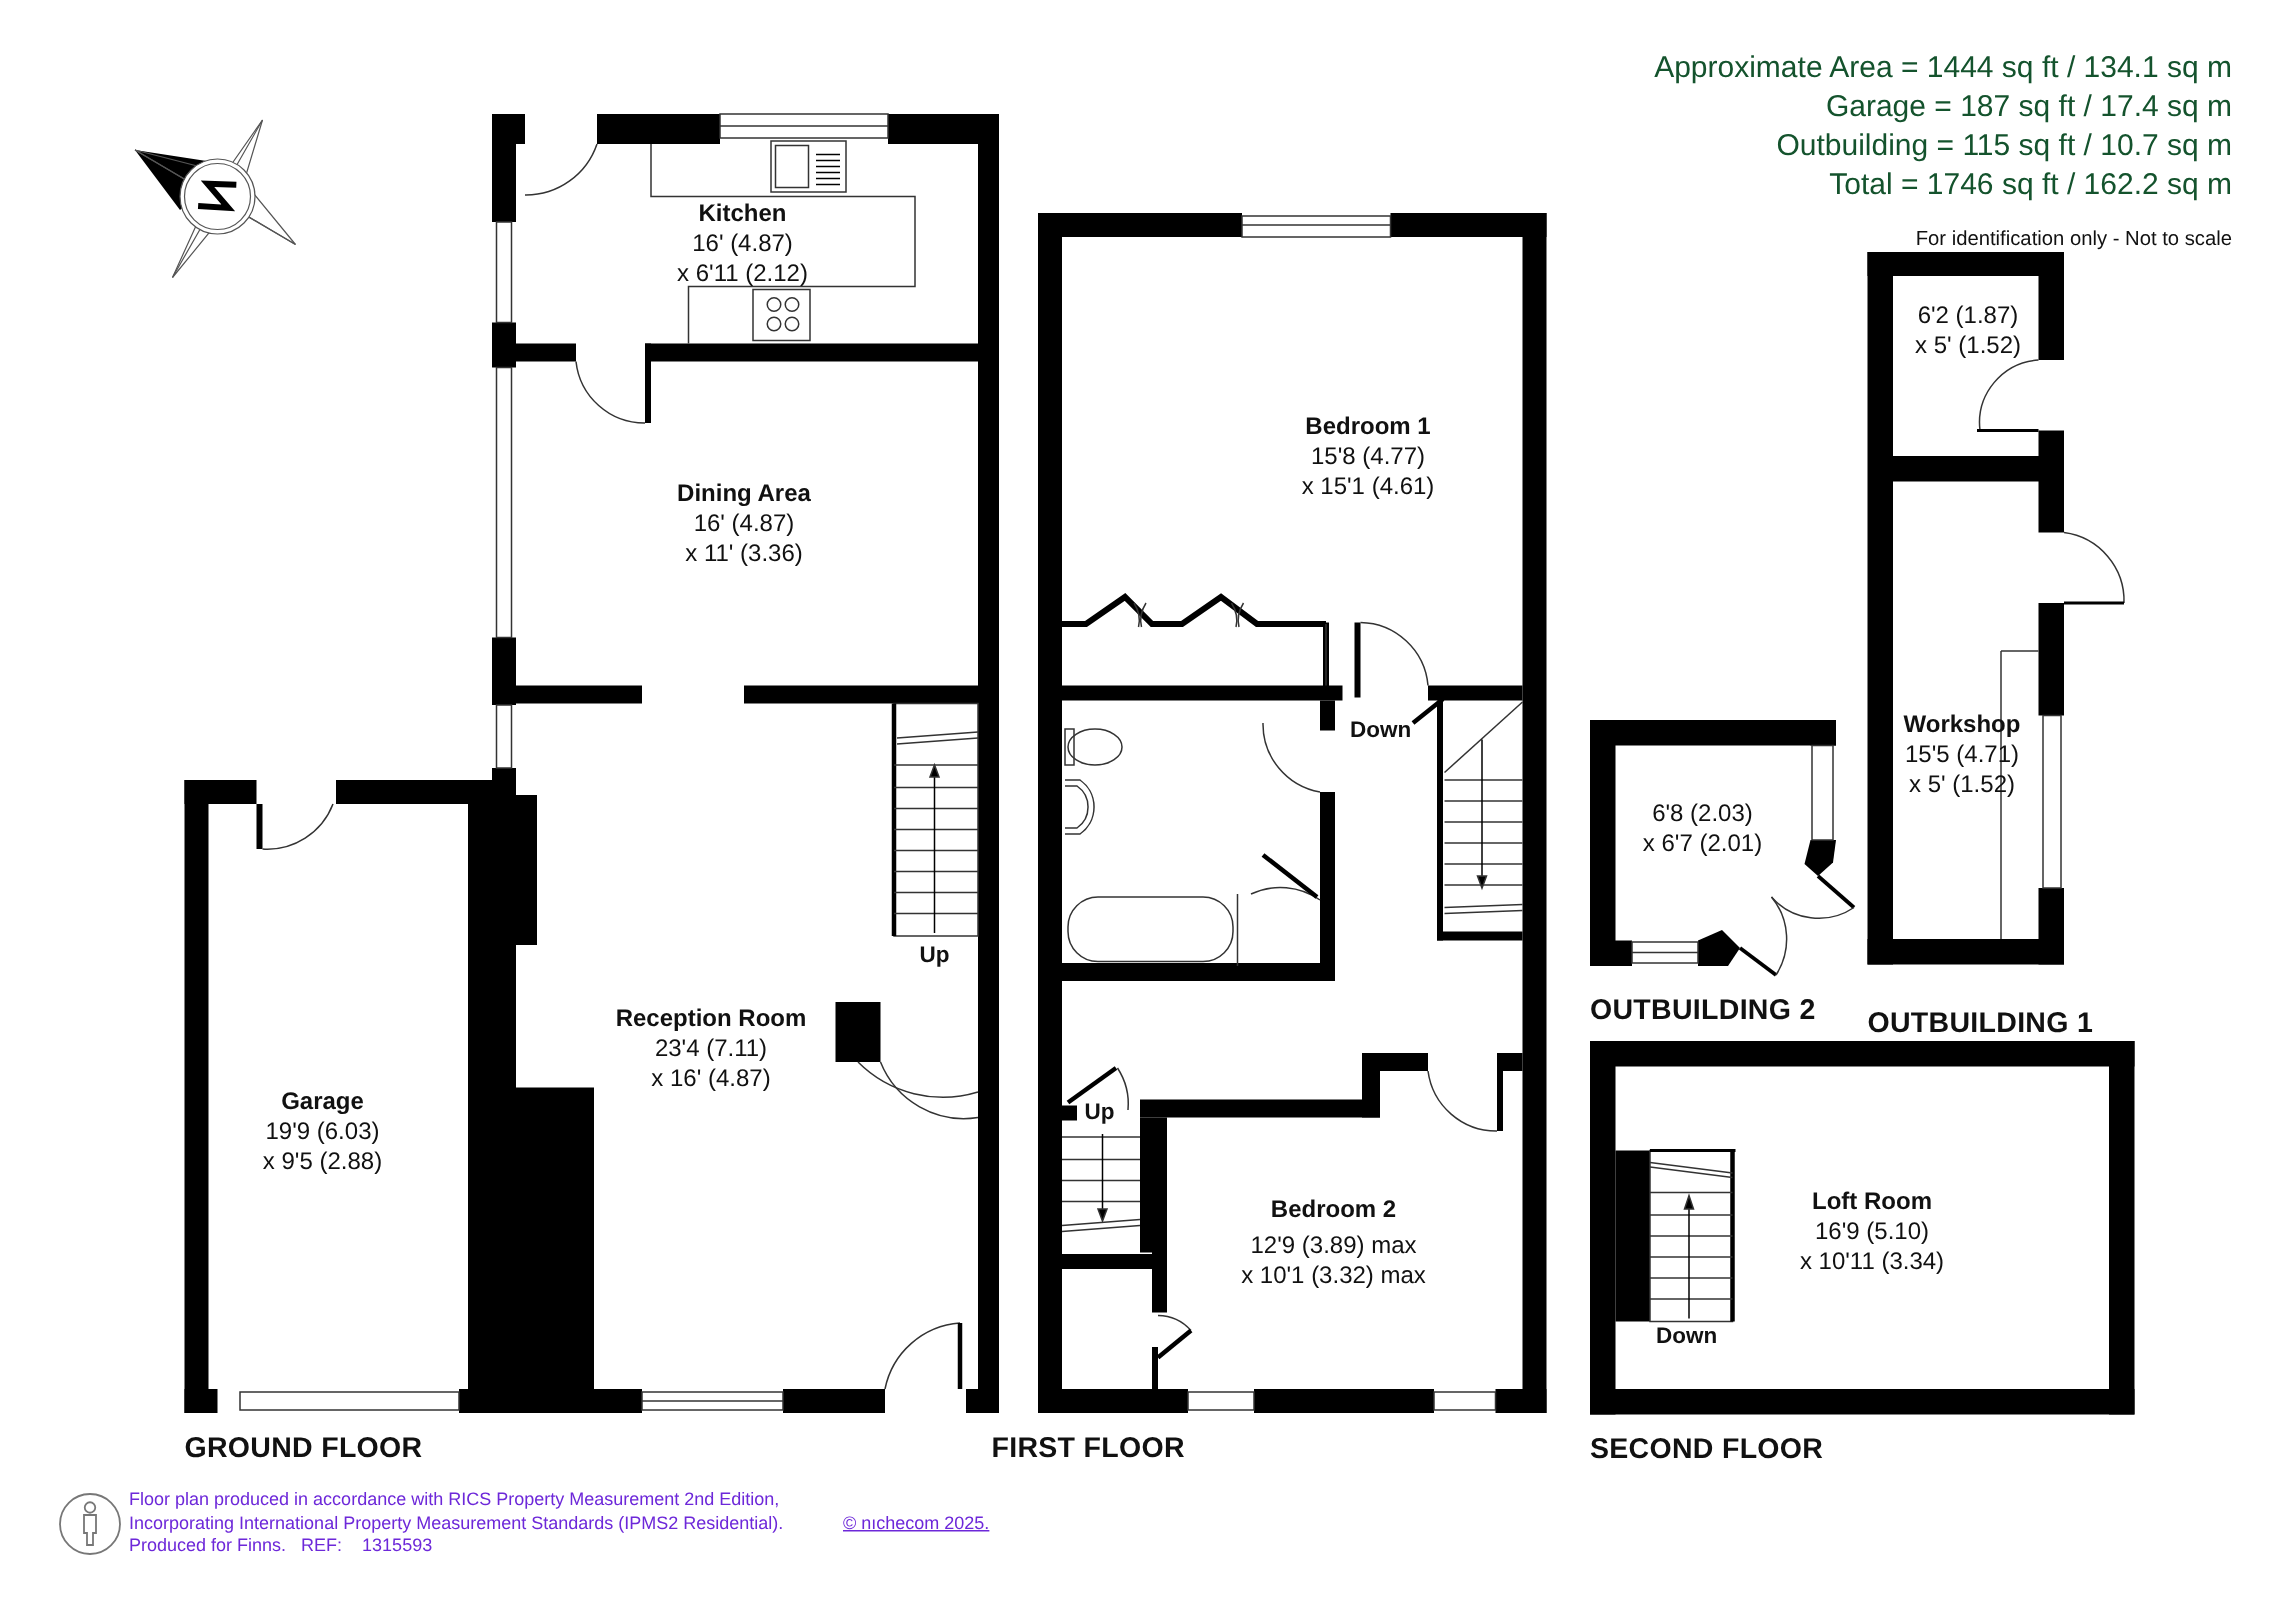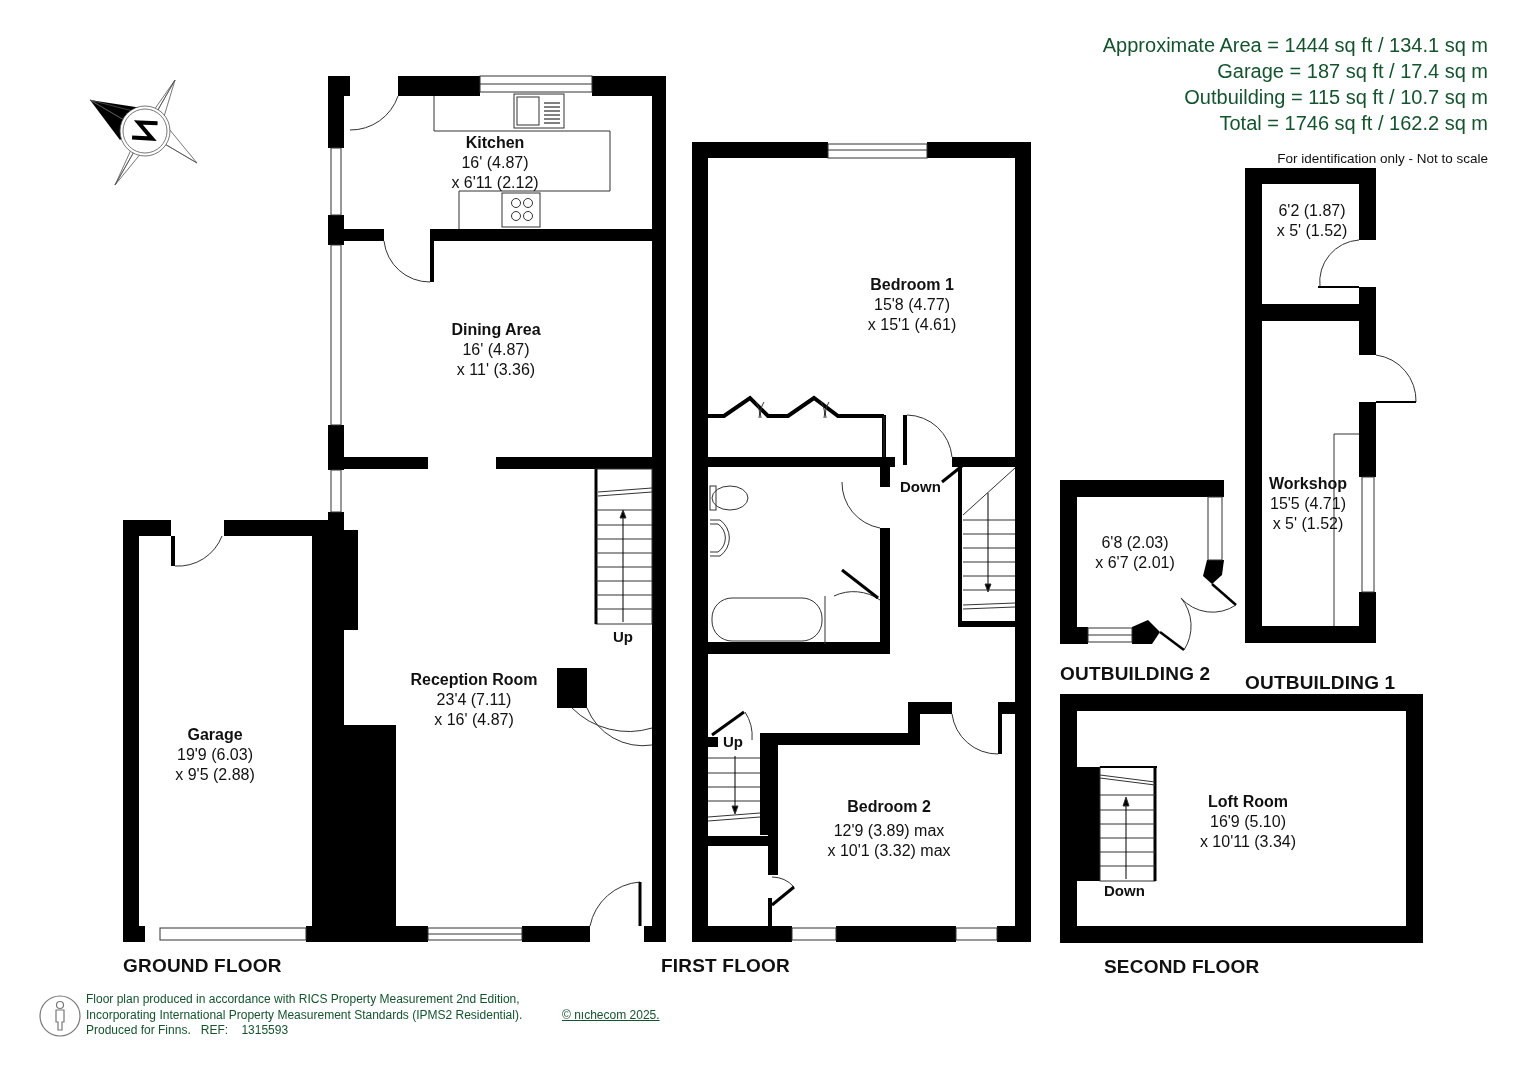--- a/index.html
+++ b/index.html
@@ -6,21 +6,21 @@
   body { width:1528px; height:1080px; position:relative; overflow:hidden; font-family:"Liberation Sans", sans-serif; color:#111; }
   svg#plan { position:absolute; left:0; top:0; }
   .area-block { position:absolute; right:40px; top:32px; text-align:right; }
   .area-line { font-size:20px; line-height:26px; color:#14532d; }
   .area-note { font-size:13.5px; line-height:22px; color:#111; margin-top:12px; }
   .room { position:absolute; text-align:center; transform:translateX(-50%); white-space:nowrap; }
   .room .name { font-weight:bold; font-size:16px; line-height:20px; }
   .room .dim { font-size:16px; line-height:20px; }
   .floor-label { position:absolute; font-weight:bold; font-size:19px; letter-spacing:0.2px; }
   .stair-label { position:absolute; font-weight:bold; font-size:15px; }
-  .footer { position:absolute; left:86px; top:992px; font-size:12px; line-height:15.5px; color:#14532d; }
+  .footer { position:absolute; left:86px; top:992px; font-size:12px; line-height:15.5px; color:#6d28d9; }
   .footer .copy { position:absolute; left:476px; top:15.5px; white-space:nowrap;text-decoration:underline; }
 </style>
 </head>
 <body>
 
 <svg id="plan" width="1528" height="1080" viewBox="0 0 1528 1080" xmlns="http://www.w3.org/2000/svg">
 
   <g>
     <polygon points="90,100 155,110 120,140" fill="#000"></polygon>
     <polygon points="175,80 160,130 115,185 140,130" fill="none" stroke="#555" stroke-width="0.8"></polygon>
@@ -344,20 +344,20 @@
   <div class="dim">x 6'7 (2.01)</div>
 </div>
 <div class="floor-label" style="left:1060px; top:663px;">OUTBUILDING 2</div>
 
 <div class="room" style="left:1248px; top:792px;">
   <div class="name">Loft Room</div>
   <div class="dim">16'9 (5.10)</div>
   <div class="dim">x 10'11 (3.34)</div>
 </div>
 <div class="stair-label" style="left:1104px; top:882px;">Down</div>
-<div class="floor-label" style="left:1060px; top:956px;margin-left:44px;">SECOND FLOOR</div>
+<div class="floor-label" style="left:1060px; top:956px;">SECOND FLOOR</div>
 
 <div class="footer">
   <div>Floor plan produced in accordance with RICS Property Measurement 2nd Edition,</div>
   <div>Incorporating International Property Measurement Standards (IPMS2 Residential).</div>
   <div style="white-space:pre;">Produced for Finns.   REF:    1315593</div>
   <div class="copy">© nıchecom 2025.</div>
 </div>
 
 </body></html>

